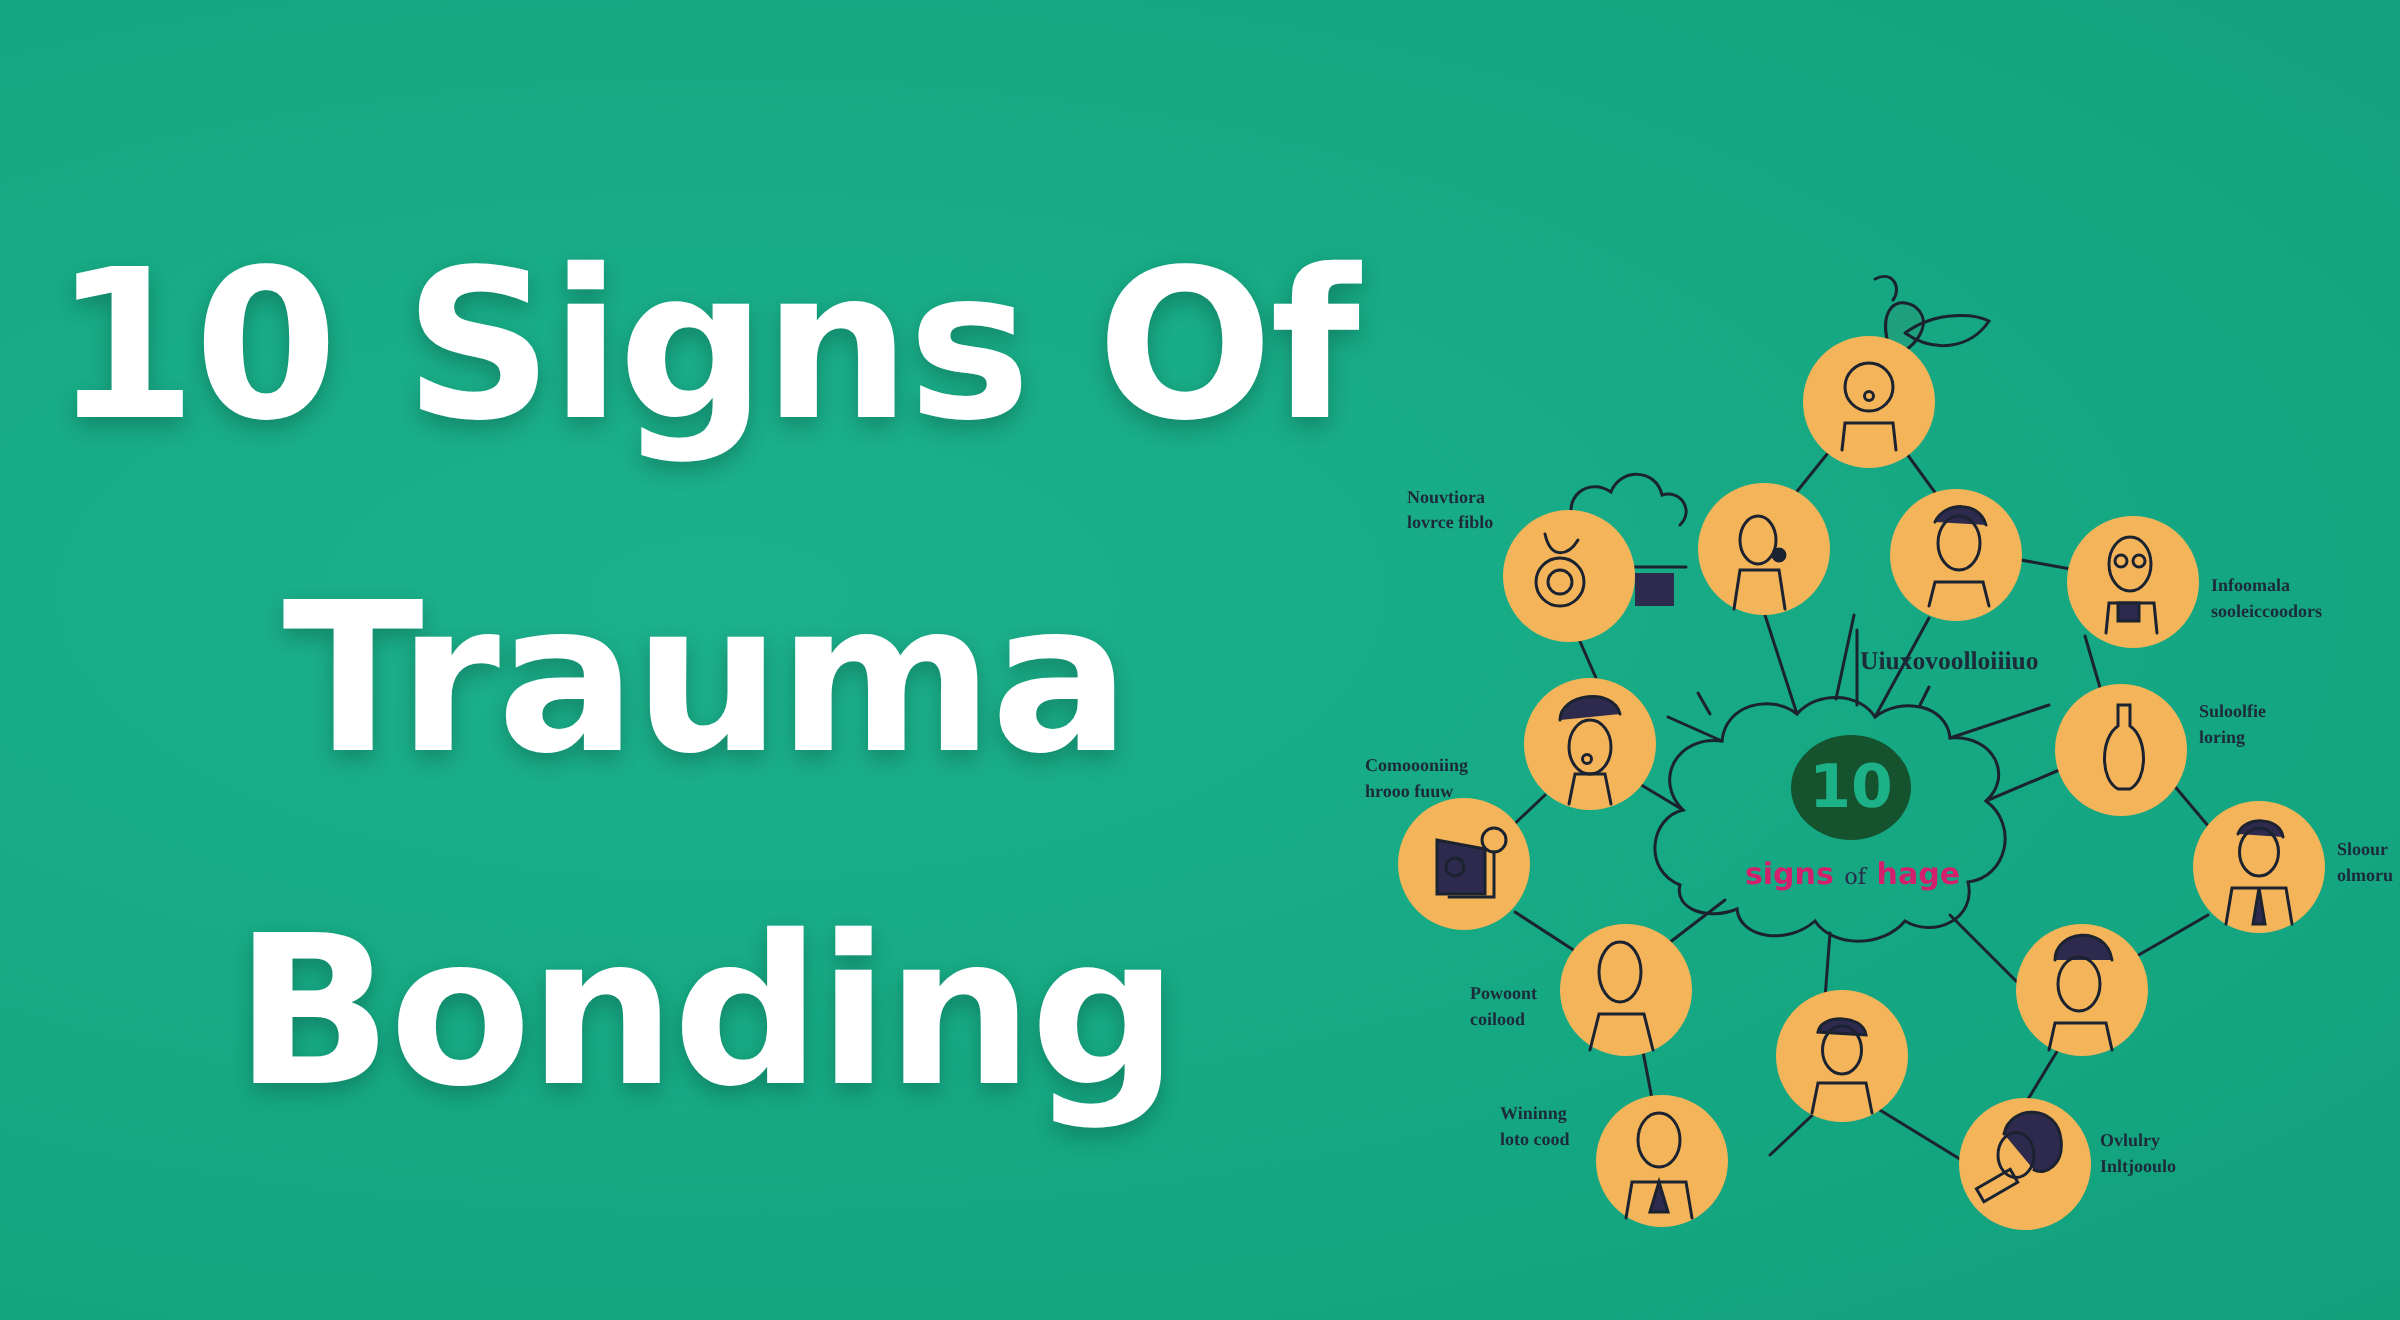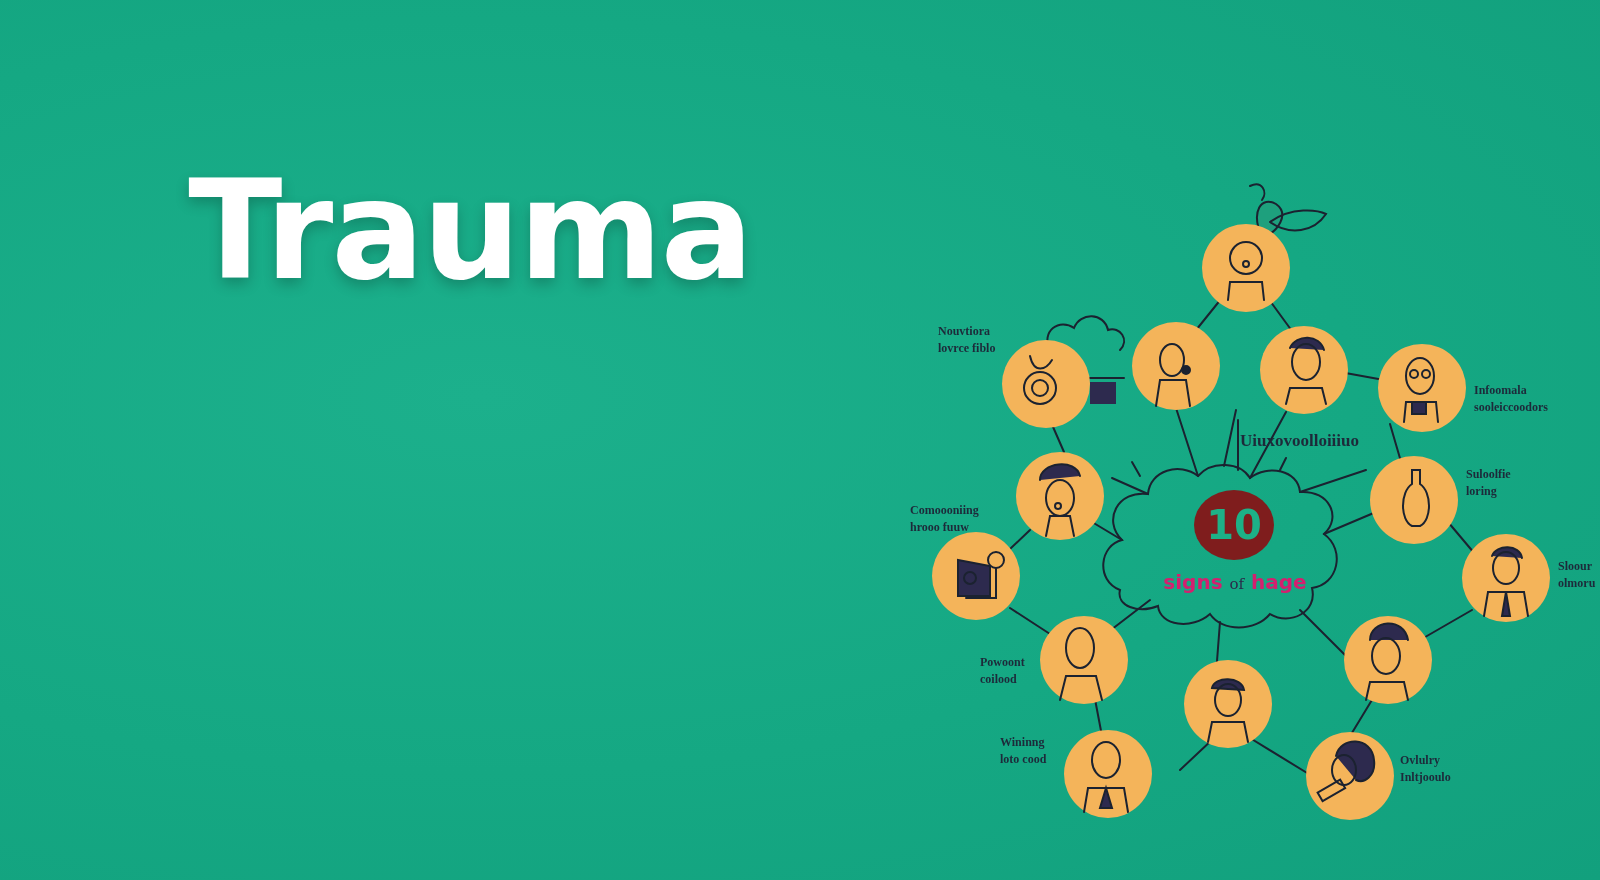--- a/index.html
+++ b/index.html
@@ -2,31 +2,33 @@
 <html><head>
 <meta charset="utf-8">
 <style>
   html,body{margin:0;padding:0;}
   body{width:1600px;height:880px;overflow:hidden;background:#16a884;position:relative;font-family:"Liberation Sans",sans-serif;}
   .bg{position:absolute;inset:0;background:radial-gradient(ellipse at 30% 45%, #1cb08c 0%, #15a883 55%, #12a07d 100%);}
   .title{position:absolute;left:0;top:120px;width:940px;text-align:center;color:#fff;font-family:"DejaVu Sans","Liberation Sans",sans-serif;font-weight:bold;font-size:138px;line-height:222px;letter-spacing:-2px;text-shadow:0 6px 14px rgba(0,0,0,0.22);}
   .title div{white-space:nowrap;}
   svg.diagram{position:absolute;left:0;top:0;}
   .lbl{position:absolute;font-family:Liberation Serif, serif;font-weight:bold;font-size:12px;line-height:17px;color:#1d2a3a;white-space:nowrap;}
-  .center-num{position:absolute;left:1194px;top:490px;width:80px;height:70px;border-radius:50%;background:#7f1d1d;color:#1db187;font-family:"DejaVu Sans",sans-serif;font-weight:bold;font-size:40px;line-height:70px;text-align:center;}
+  .center-num{position:absolute;left:1194px;top:490px;width:80px;height:70px;border-radius:50%;background:#14532d;color:#1db187;font-family:"DejaVu Sans",sans-serif;font-weight:bold;font-size:40px;line-height:70px;text-align:center;}
   .center-sub{position:absolute;left:1150px;top:570px;width:170px;text-align:center;color:#d41f6f;font-family:"DejaVu Sans",sans-serif;font-weight:bold;font-size:20px;}
   .center-sub .of{font-family:"DejaVu Serif",serif;font-weight:normal;font-size:15px;color:#2a2a4a;}
 </style>
 </head>
 <body>
 
 <div class="bg"></div>
 
 <div class="title">
+  <div>10 Signs Of</div>
   <div>Trauma</div>
+  <div>Bonding</div>
 </div>
 
 <svg class="diagram" width="1600" height="880" viewBox="0 0 1600 880">
   <g stroke="#1b2230" stroke-width="2" fill="none" stroke-linecap="round">
 
     <path d="M1120 590 C1095 580 1100 545 1122 540 C1102 520 1118 490 1148 494 C1150 470 1180 462 1198 476 C1212 460 1240 462 1250 478 C1268 464 1298 470 1300 492 C1330 490 1342 518 1324 534 C1346 550 1338 585 1312 588 C1318 612 1290 626 1270 614 C1255 632 1222 632 1210 614 C1192 630 1160 626 1158 606 C1138 614 1116 606 1120 590 Z"></path>
 
     <line x1="1198" y1="476" x2="1176" y2="408"></line>
     <line x1="1224" y1="466" x2="1236" y2="410"></line>
     <line x1="1250" y1="478" x2="1286" y2="412"></line>

